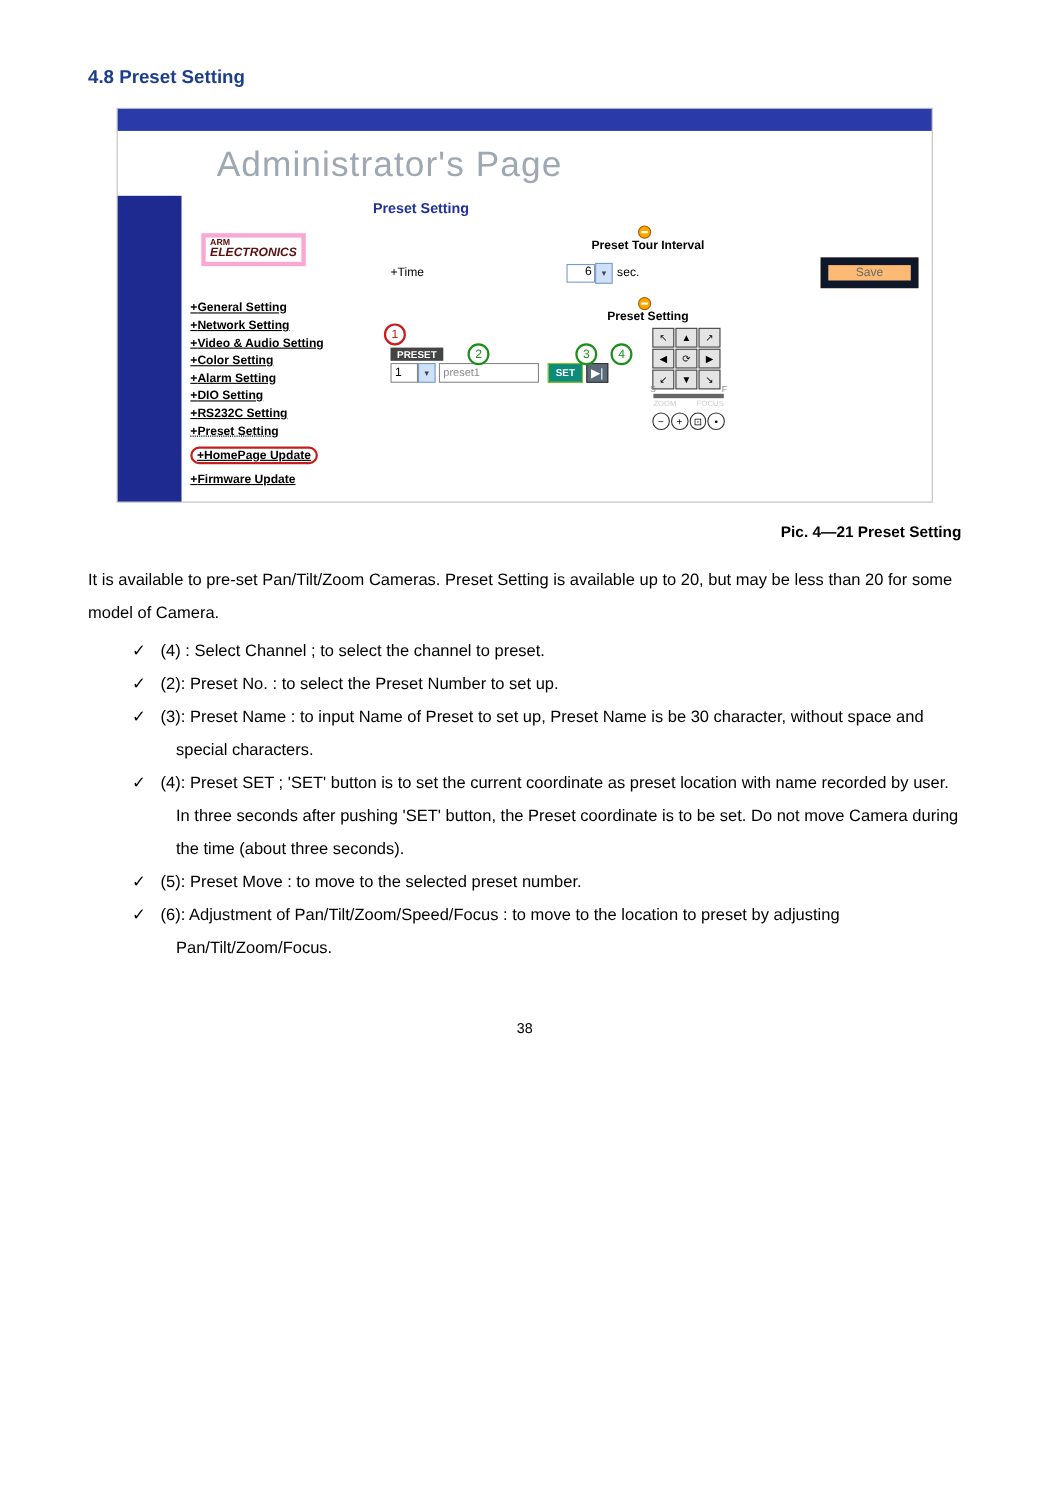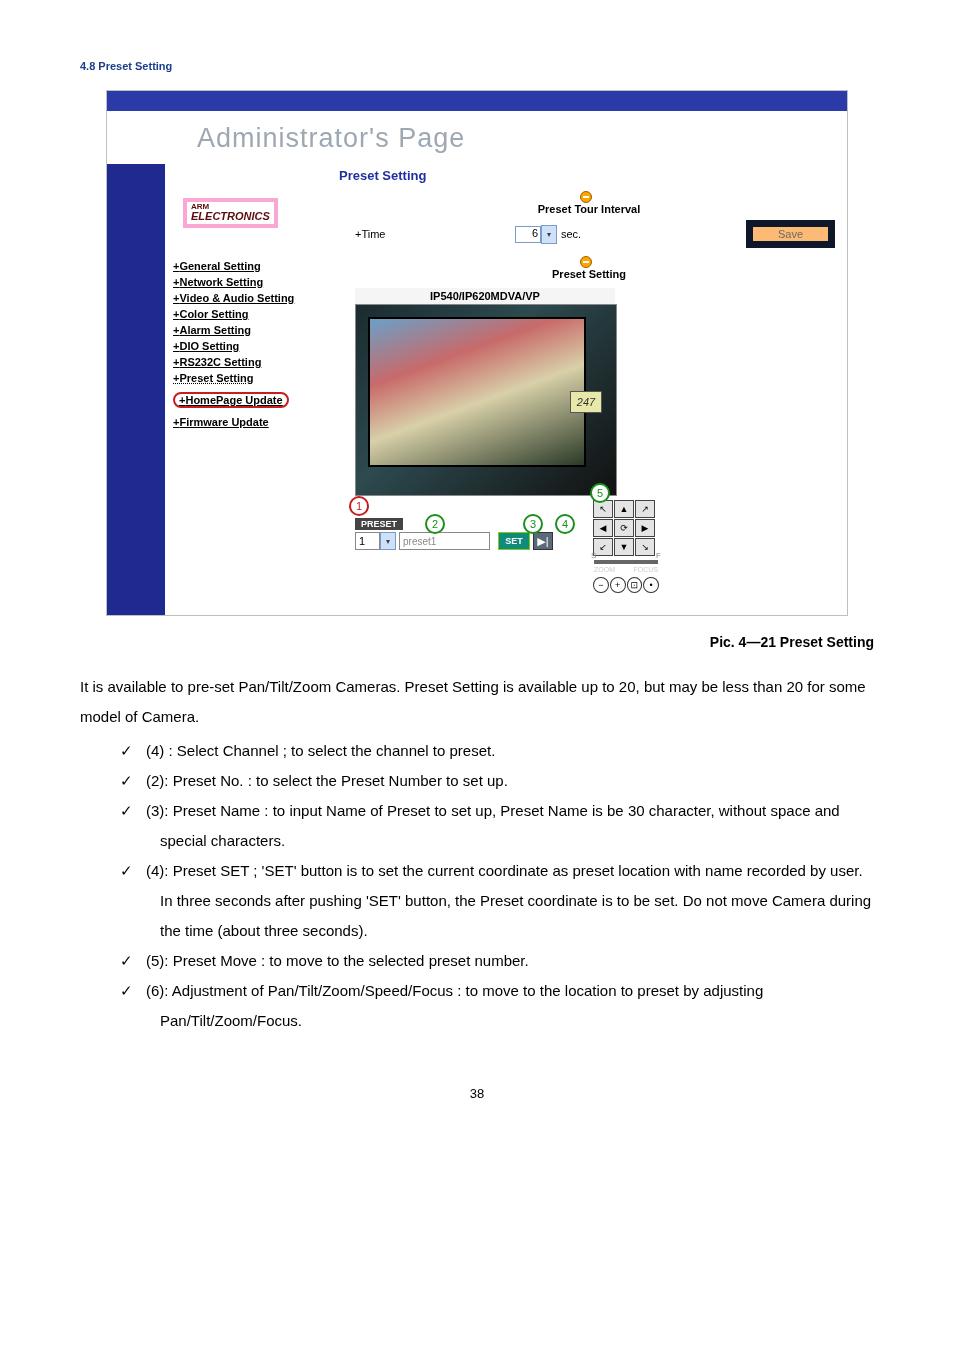--- a/index.html
+++ b/index.html
@@ -7,37 +7,37 @@
     font-size: 14px;
     color: #000;
     background: #fff;
     margin: 0;
     padding: 60px 80px 40px 80px;
     width: 794px;
   }
   .section-title {
     color: #1a3e8c;
     font-weight: bold;
-    font-size: 11px;
+    font-size: 17px;
     margin-bottom: 18px;
   }
   .screenshot {
     border: 1px solid #bfbfbf;
     width: 740px;
     margin: 0 auto 18px auto;
     background: #fff;
   }
   .ss-topbar {
     background: #2a3aa8;
     height: 20px;
   }
   .ss-header {
     padding: 12px 0 10px 90px;
     font-family: "Arial Narrow", Arial, sans-serif;
-    font-size: 27px;
+    font-size: 32px;
     color: #9da8b3;
     letter-spacing: 1px;
   }
   .ss-body {
     display: flex;
   }
   .ss-leftblock {
     width: 58px;
     background: #1e2a90;
   }
@@ -280,28 +280,20 @@
         <span class="field-label">+Time</span>
         <span class="num-input">6</span>
         <span class="dd-btn"></span>
         <span class="sec-label">sec.</span>
         <button class="save-btn">Save</button>
       </div>
       <div class="bullet-row">
         <span class="obullet"></span>
         <span>Preset Setting</span>
       </div>
-      <div class="preview">
-        <div class="preview-title">IP540/IP620MDVA/VP</div>
-        <div class="preview-img">
-          <div class="preview-inner"></div>
-          <div class="clock">247</div>
-          <div class="callout-5 circ green">5</div>
-        </div>
-      </div>
       <div class="controls">
         <div class="ctrl-wrap" style="width:230px;">
           <div class="circ circ-abs c-num-1">1</div>
           <div class="circ green circ-abs c-num-2">2</div>
           <div class="circ green circ-abs c-num-3">3</div>
           <div class="circ green circ-abs c-num-4">4</div>
           <div class="preset-box" style="margin-top:14px;">
             <span class="preset-label">PRESET</span>
             <div class="preset-row">
               <span class="ch-sel">1</span>

